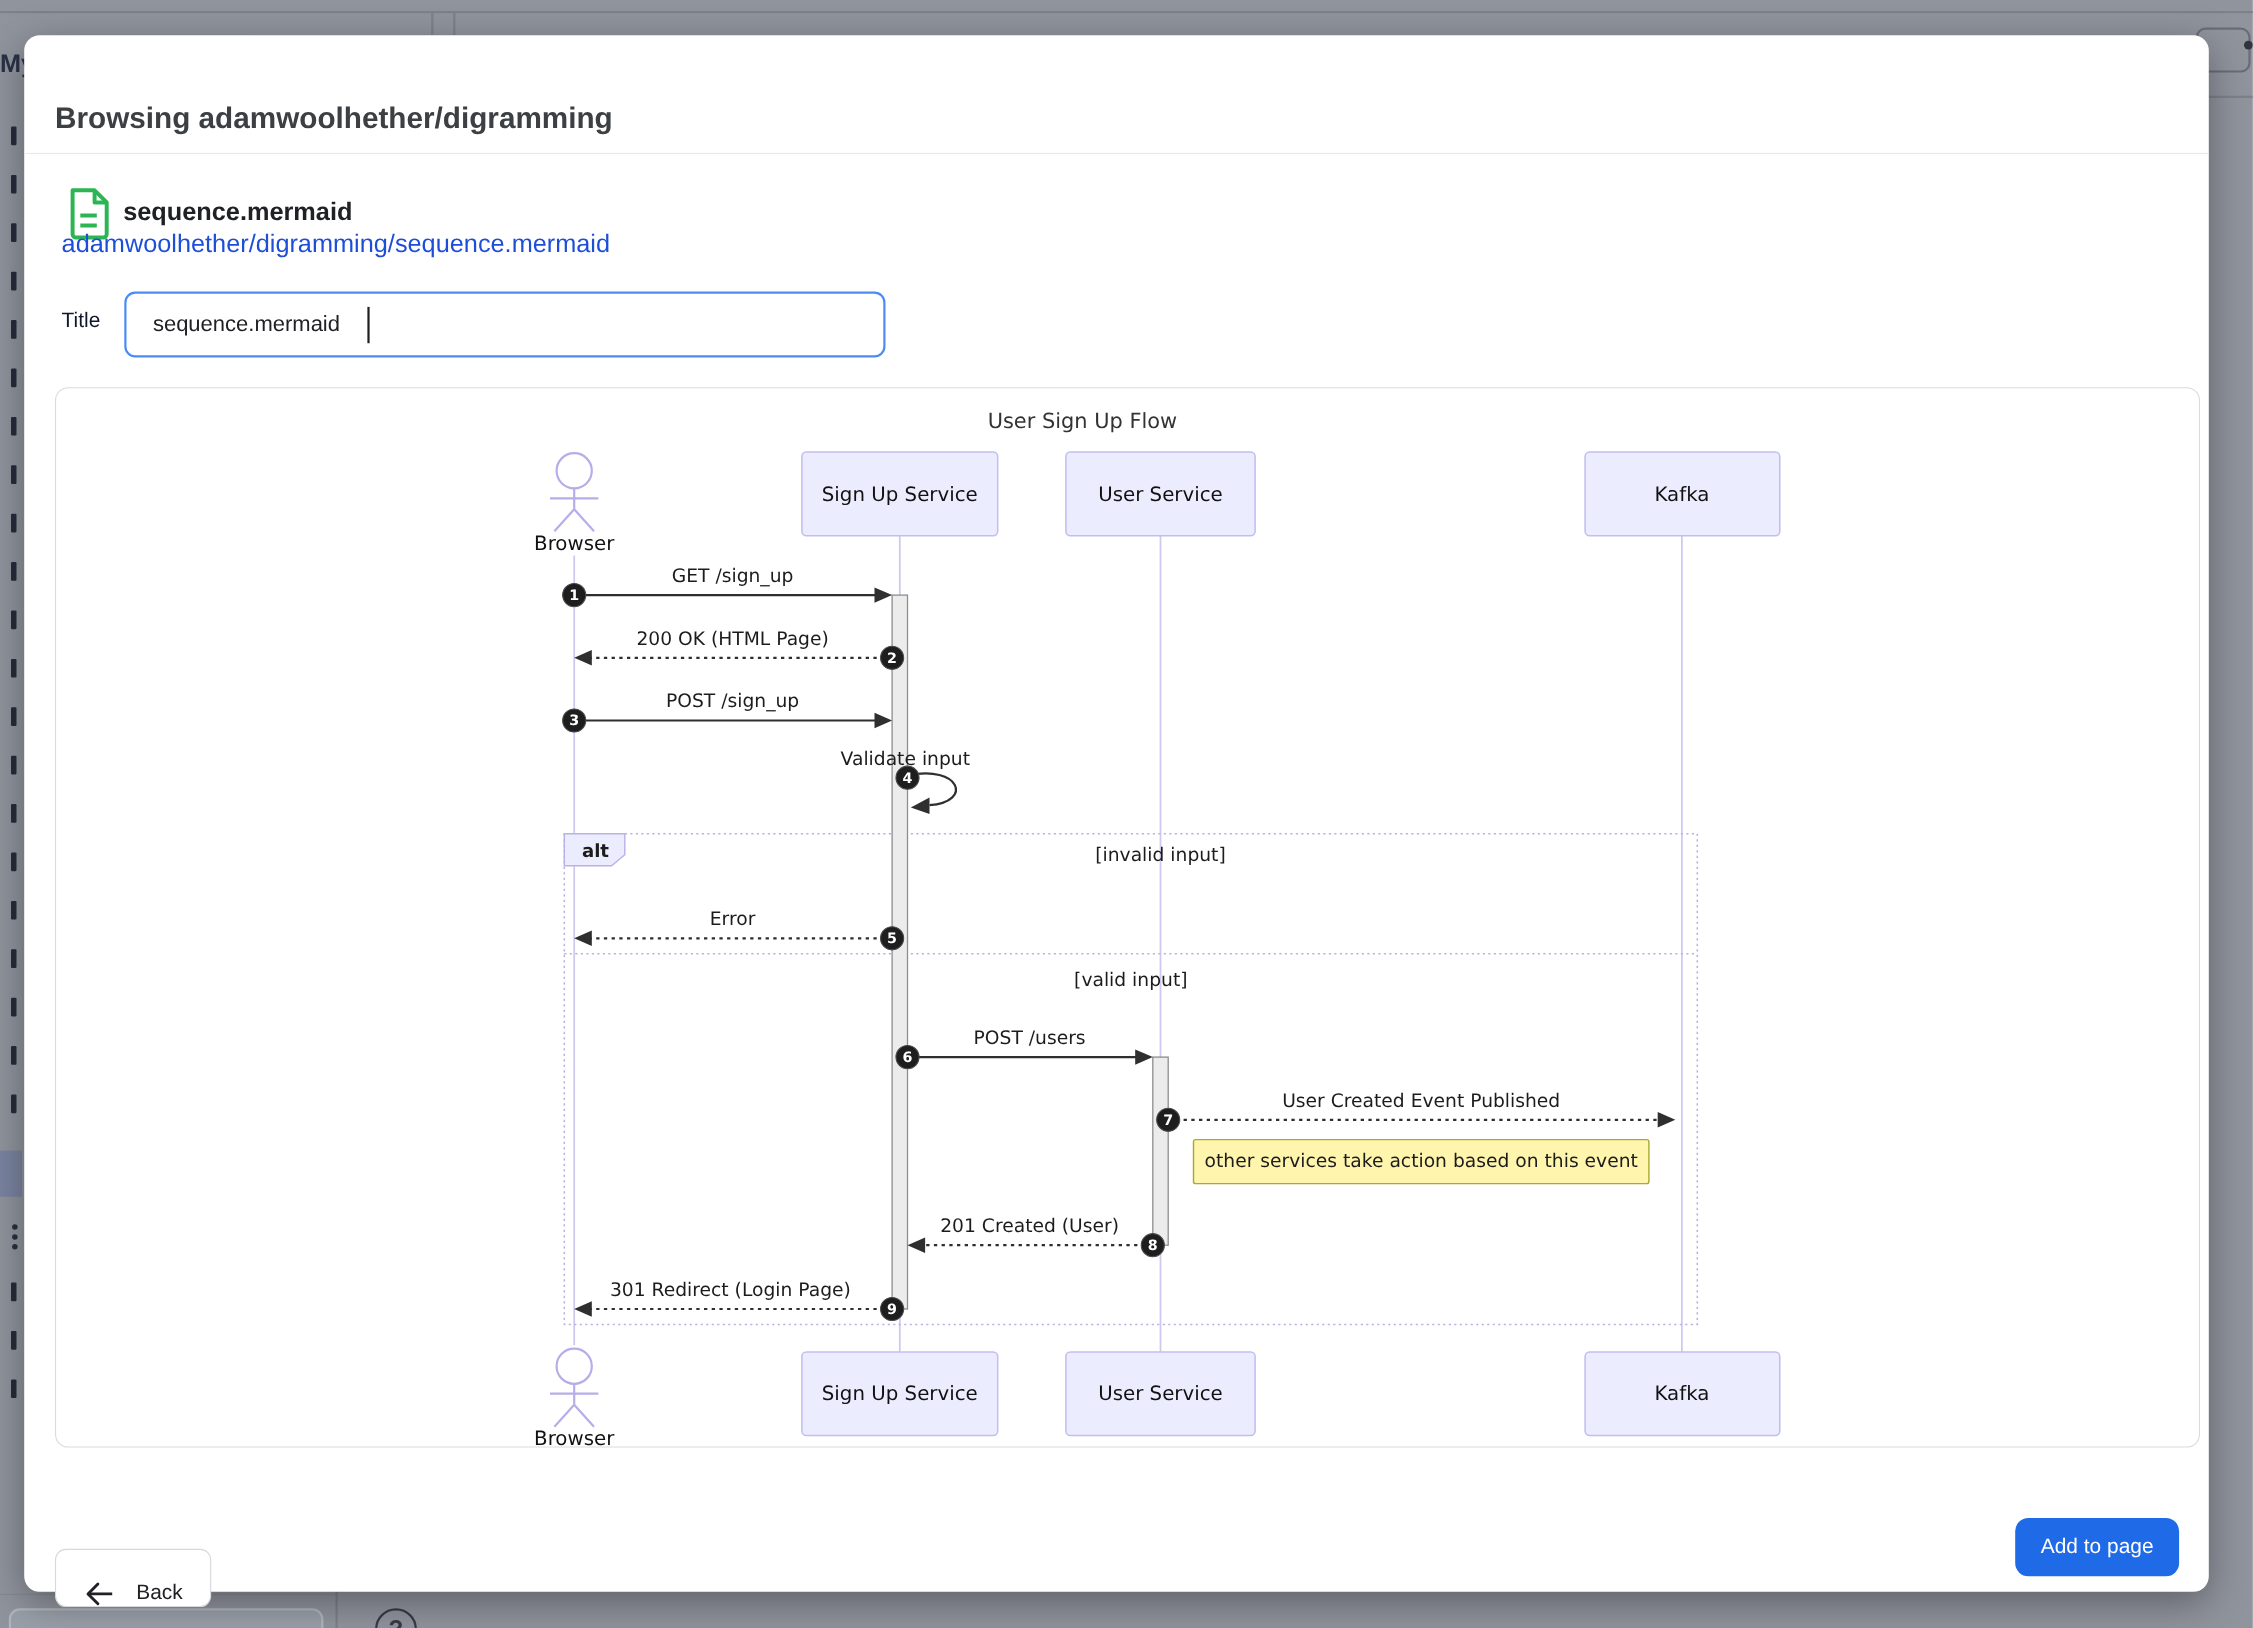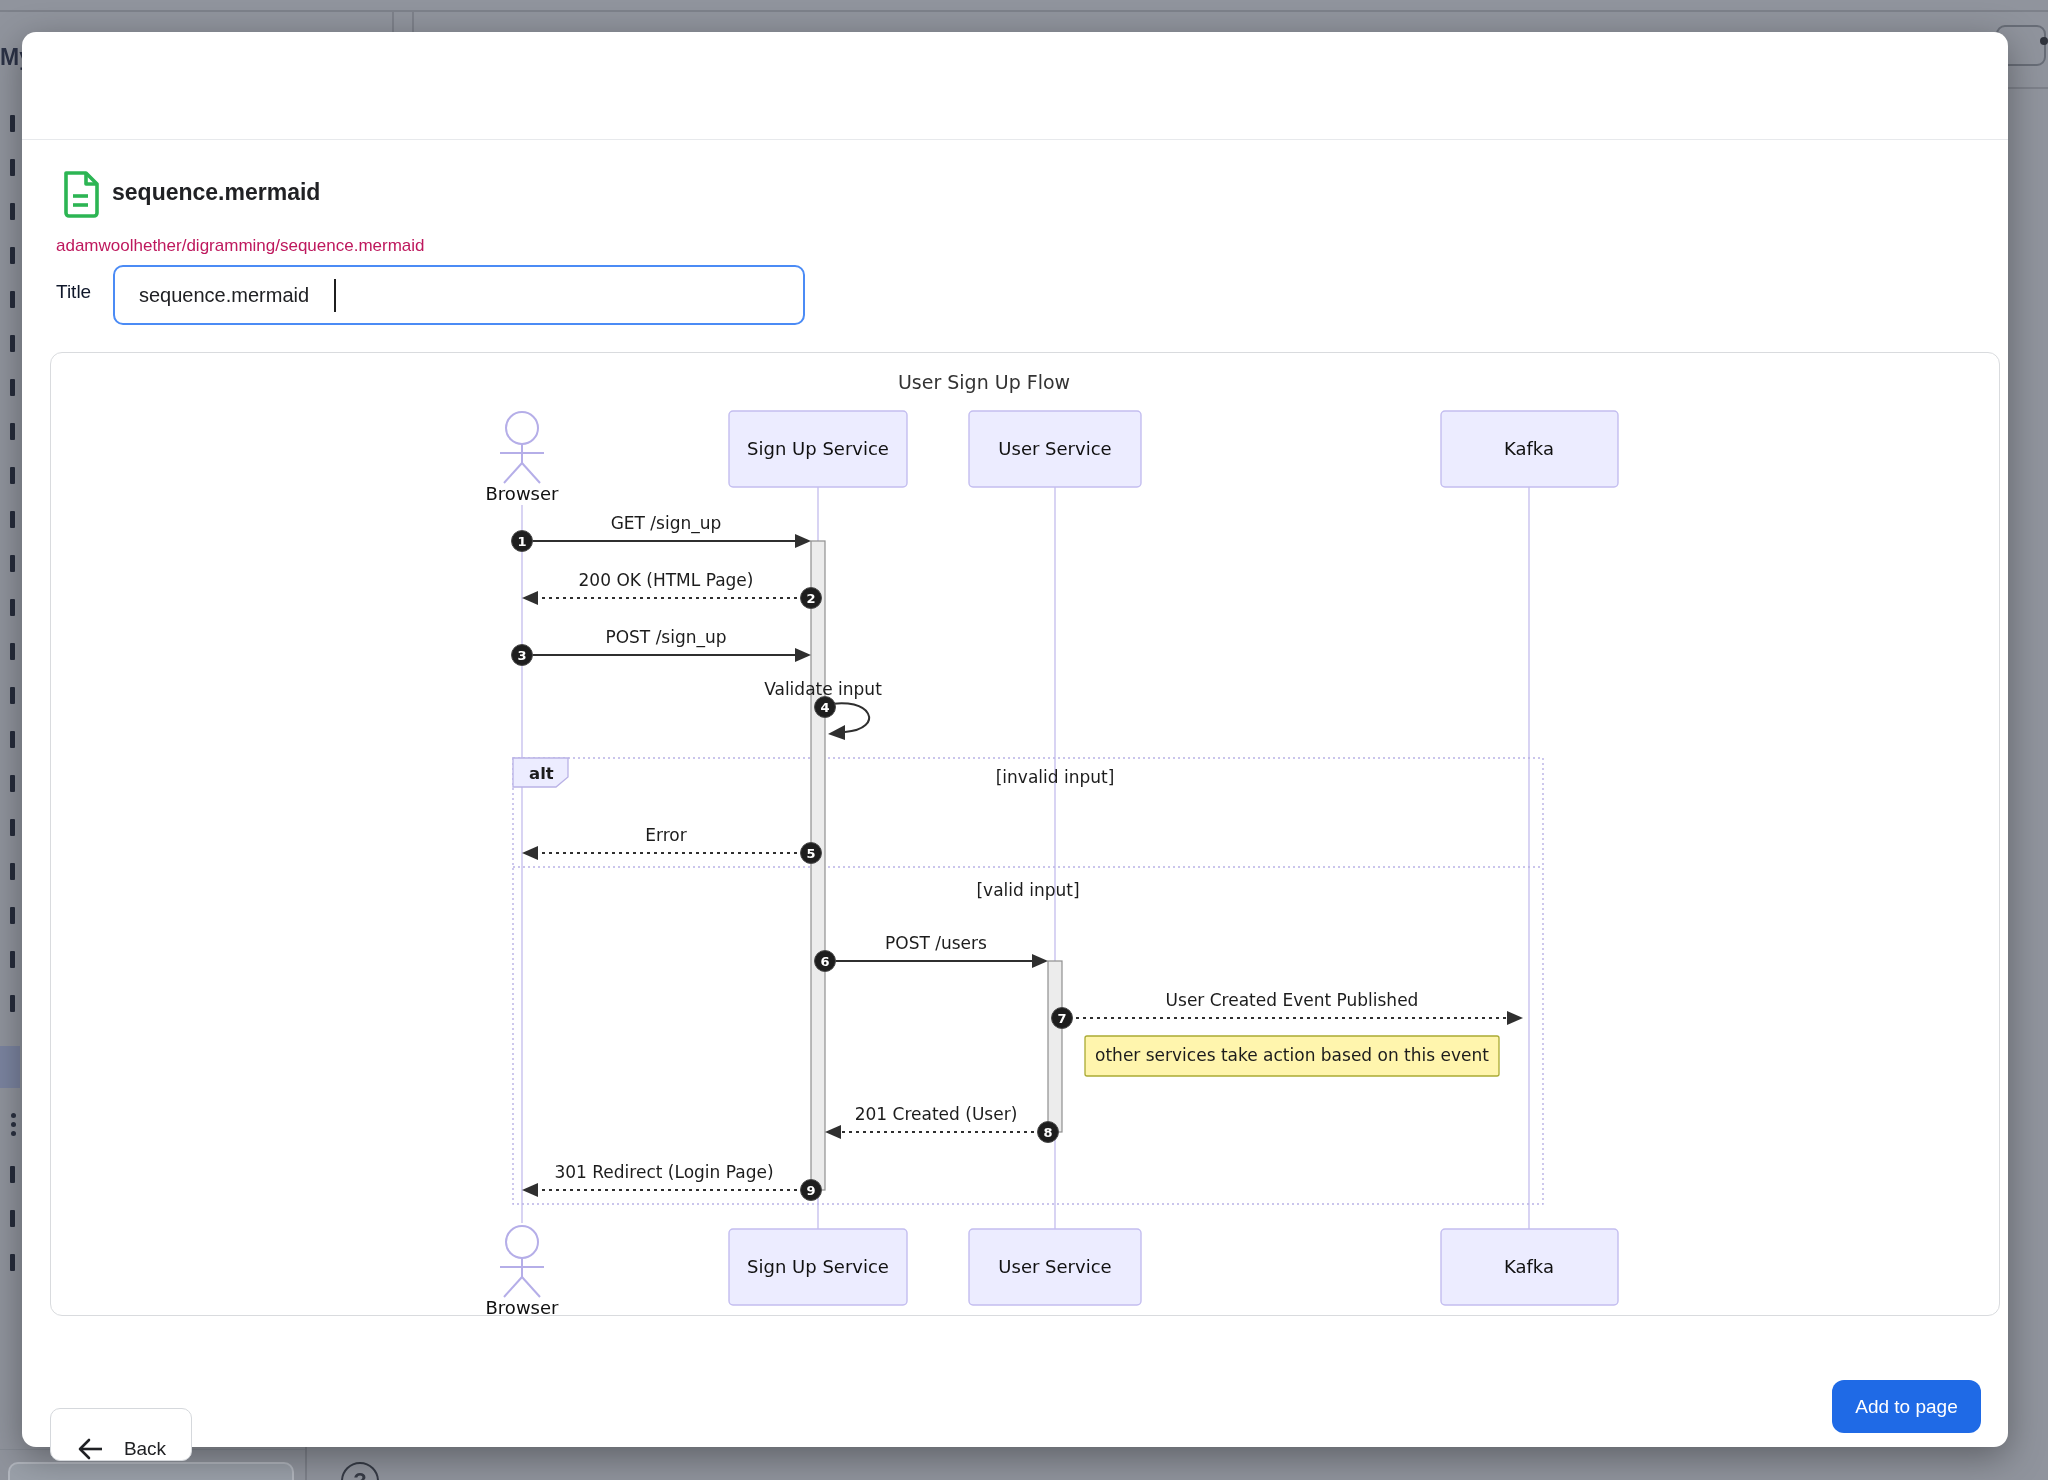--- a/index.html
+++ b/index.html
@@ -23,21 +23,21 @@
   .right-strip{position:absolute;right:0;top:0;width:48px;height:1480px;}
   
   .modal{
     position:absolute;left:22px;top:32px;width:1986px;height:1415px;
     background:#ffffff;border-radius:14px;box-shadow:0 10px 36px rgba(0,0,0,.35);
   }
   .modal-title{position:absolute;left:28px;top:60px;font-size:27px;font-weight:600;color:#3c4043;}
   .modal-divider{position:absolute;left:0;top:107px;width:100%;height:1px;background:#e7e9ec;}
   .file-icon{position:absolute;left:38px;top:137px;}
   .file-name{position:absolute;left:90px;top:147px;font-size:23px;font-weight:600;color:#202124;}
-  .file-path{position:absolute;left:34px;top:204px;font-size:17px;color:#be185d;}
+  .file-path{position:absolute;left:34px;top:176px;font-size:23px;color:#1d4ed8;}
   .title-label{position:absolute;left:34px;top:249px;font-size:19px;color:#0f172a;}
   .title-input{
     position:absolute;left:91px;top:233px;width:692px;height:60px;box-sizing:border-box;
     border:2.5px solid #4b8bf5;border-radius:10px;padding:0 0 0 24px;
     font-family:"Liberation Sans",sans-serif;font-size:20px;color:#202124;outline:none;background:#fff;
   }
   .caret{position:absolute;left:312px;top:247px;width:2px;height:33px;background:#1f1f1f;}
   .preview{
     position:absolute;left:28px;top:320px;width:1950px;height:964px;box-sizing:border-box;
     border:1.5px solid #d9dbde;border-radius:12px;background:#fff;overflow:hidden;
@@ -130,20 +130,21 @@
     
     
     
     
     
     
   </div>
 </div>
 
 <div class="modal">
+  <div class="modal-title">Browsing adamwoolhether/digramming</div>
   <div class="modal-divider"></div>
 
   <svg class="file-icon" width="42" height="50" viewBox="0 0 42 50">
     <path d="M6 4 H26 L37 15 V44 A3 3 0 0 1 34 47 H9 A3 3 0 0 1 6 44 Z" fill="none" stroke="#2cb553" stroke-width="3.6" stroke-linejoin="round"></path>
     <path d="M26 4 L26 15 L37 15" fill="none" stroke="#2cb553" stroke-width="3.6" stroke-linejoin="round"></path>
     <line x1="13" y1="27" x2="28" y2="27" stroke="#2cb553" stroke-width="3.6"></line>
     <line x1="13" y1="36" x2="28" y2="36" stroke="#2cb553" stroke-width="3.6"></line>
   </svg>
   <div class="file-name">sequence.mermaid</div>
   <div class="file-path">adamwoolhether/digramming/sequence.mermaid</div>

